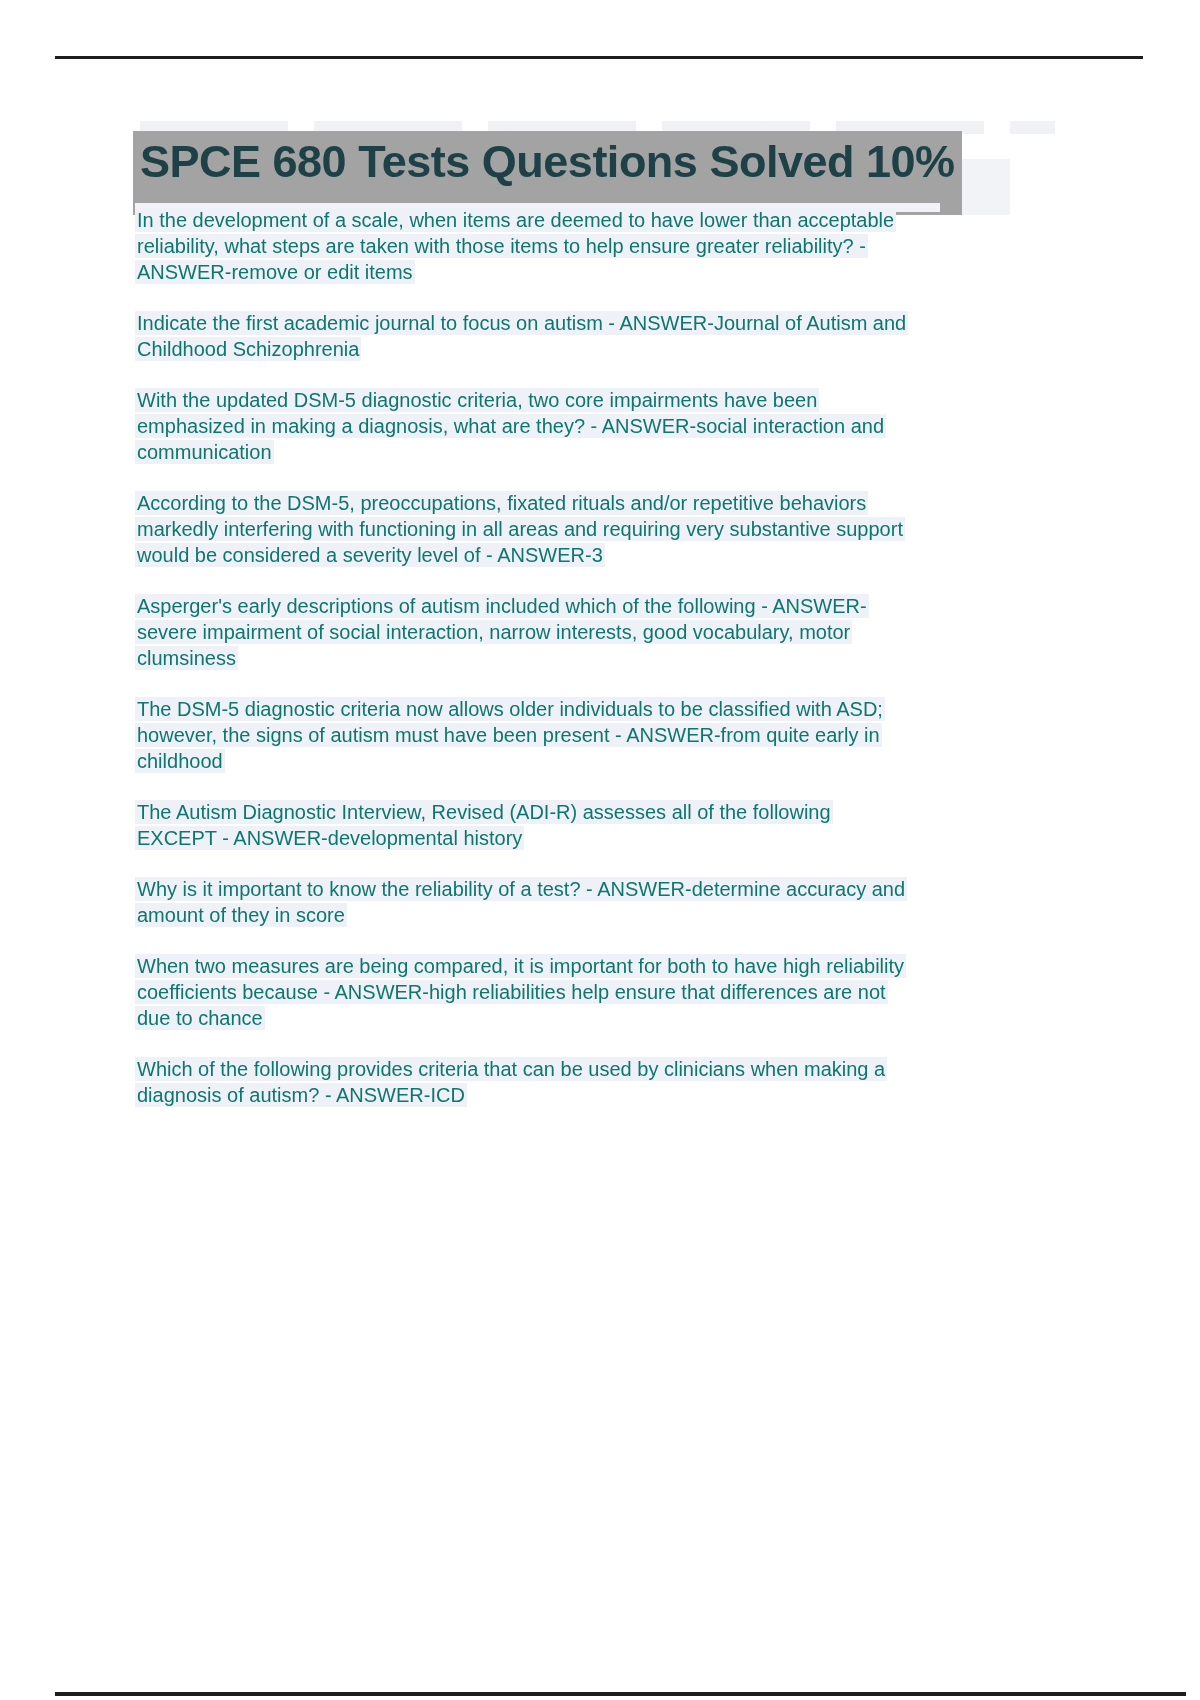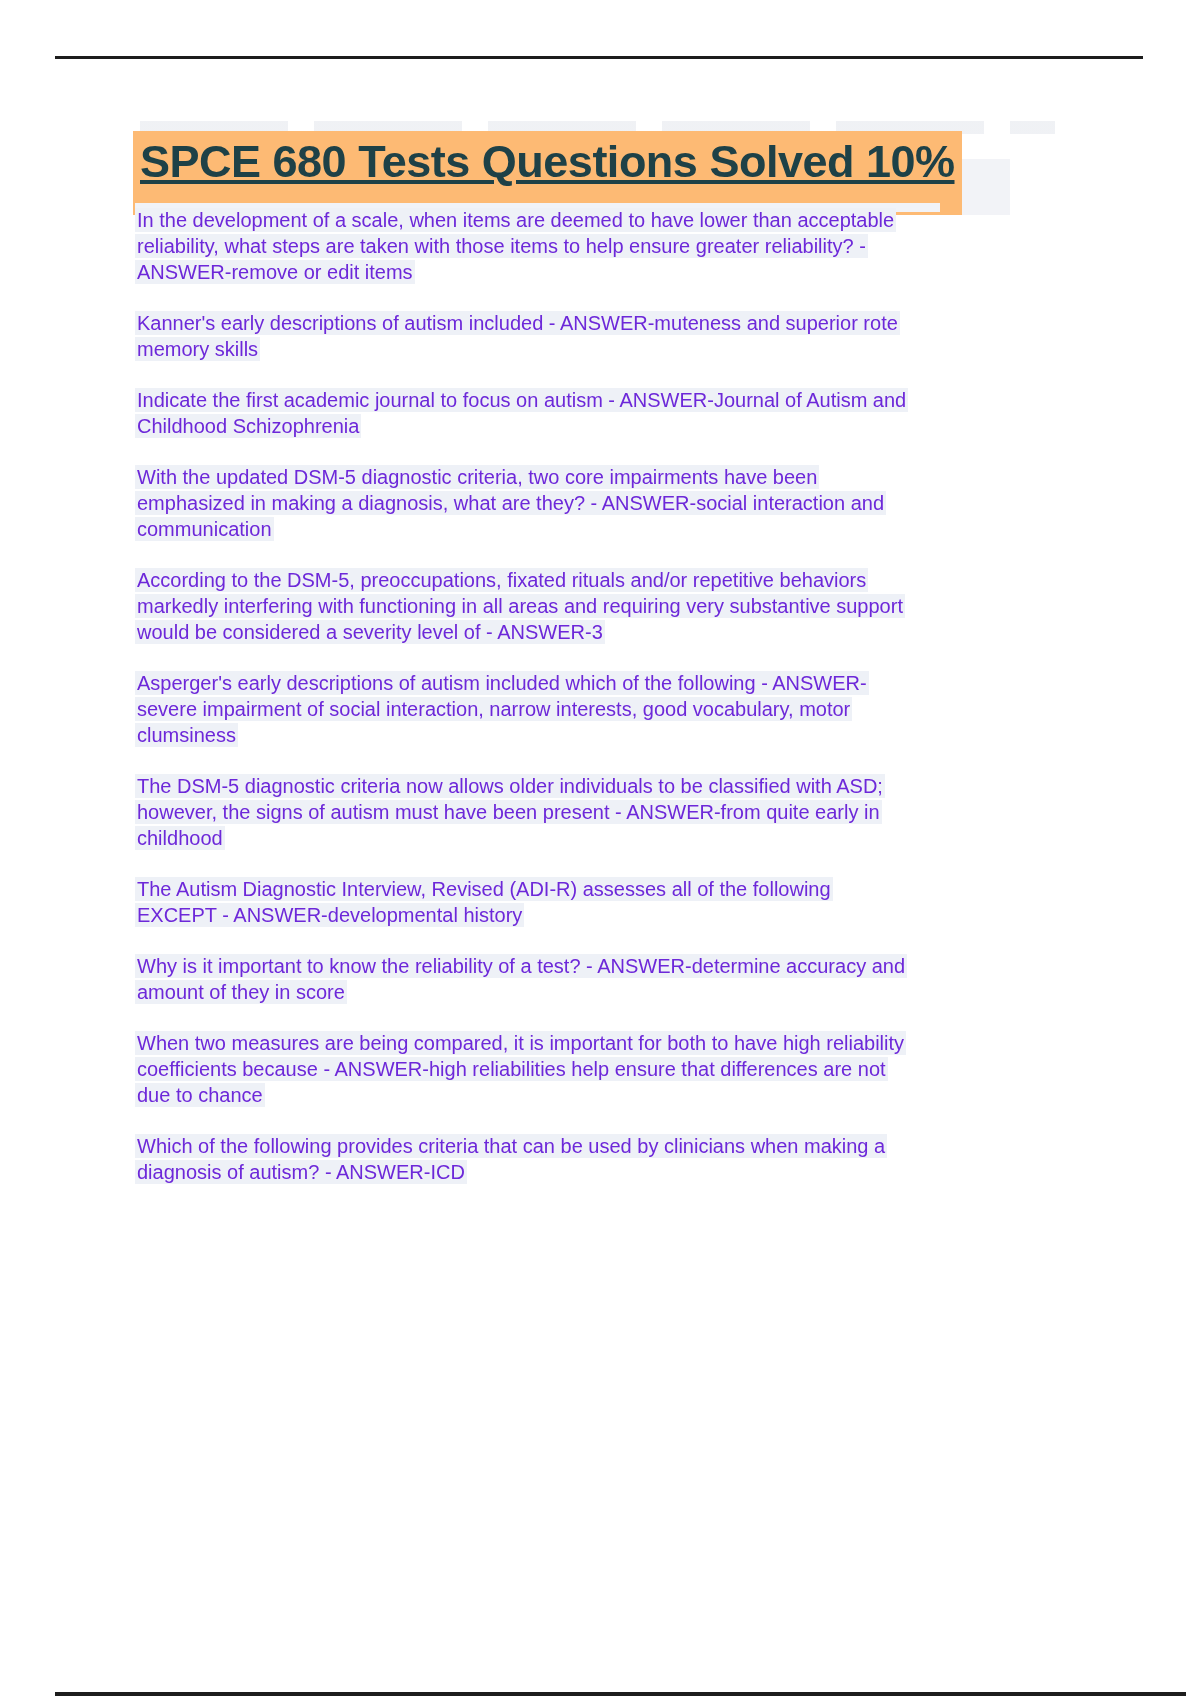--- a/index.html
+++ b/index.html
@@ -46,24 +46,23 @@
     left: 133px;
     top: 131px;
     margin: 0;
     font-size: 45px;
     font-weight: bold;
     letter-spacing: -0.5px;
     color: #1e4147;
     white-space: nowrap;
   }
   .title-hl {
-    background: #fdba74;
+    background: #a3a3a3;
     padding: 5px 7px 27px 7px;
     display: inline-block;
-    text-decoration: underline;
   }
   .title-tail {
     display: inline-block;
     width: 48px;
     height: 56px;
     background: #f2f3f7;
     vertical-align: bottom;
   }
   .subtitle-gap-bar {
     position: absolute;
@@ -76,21 +75,21 @@
   .content {
     position: absolute;
     left: 135px;
     top: 207px;
     width: 960px;
   }
   .para {
     margin: 0 0 25px 0;
     font-size: 20px;
     line-height: 26px;
-    color: #6d28d9;
+    color: #0f766e;
   }
   .hl {
     white-space: pre-line;
     background: #eef1f7;
     box-decoration-break: clone;
     -webkit-box-decoration-break: clone;
     padding: 1px 2px;
   }
 </style>
 </head>
@@ -100,22 +99,20 @@
 <div class="noise-strip"></div>
 
 <h1 class="doc-title"><span class="title-hl">SPCE 680 Tests Questions Solved 10%</span><span class="title-tail"></span></h1>
 
 <div class="subtitle-gap-bar"></div>
 
 <main class="content">
     <p class="para"><span class="hl">In the development of a scale, when items are deemed to have lower than acceptable
 reliability, what steps are taken with those items to help ensure greater reliability? -
 ANSWER-remove or edit items</span></p>
-    <p class="para"><span class="hl">Kanner's early descriptions of autism included - ANSWER-muteness and superior rote
-memory skills</span></p>
     <p class="para"><span class="hl">Indicate the first academic journal to focus on autism - ANSWER-Journal of Autism and
 Childhood Schizophrenia</span></p>
     <p class="para"><span class="hl">With the updated DSM-5 diagnostic criteria, two core impairments have been
 emphasized in making a diagnosis, what are they? - ANSWER-social interaction and
 communication</span></p>
     <p class="para"><span class="hl">According to the DSM-5, preoccupations, fixated rituals and/or repetitive behaviors
 markedly interfering with functioning in all areas and requiring very substantive support
 would be considered a severity level of - ANSWER-3</span></p>
     <p class="para"><span class="hl">Asperger's early descriptions of autism included which of the following - ANSWER-
 severe impairment of social interaction, narrow interests, good vocabulary, motor

